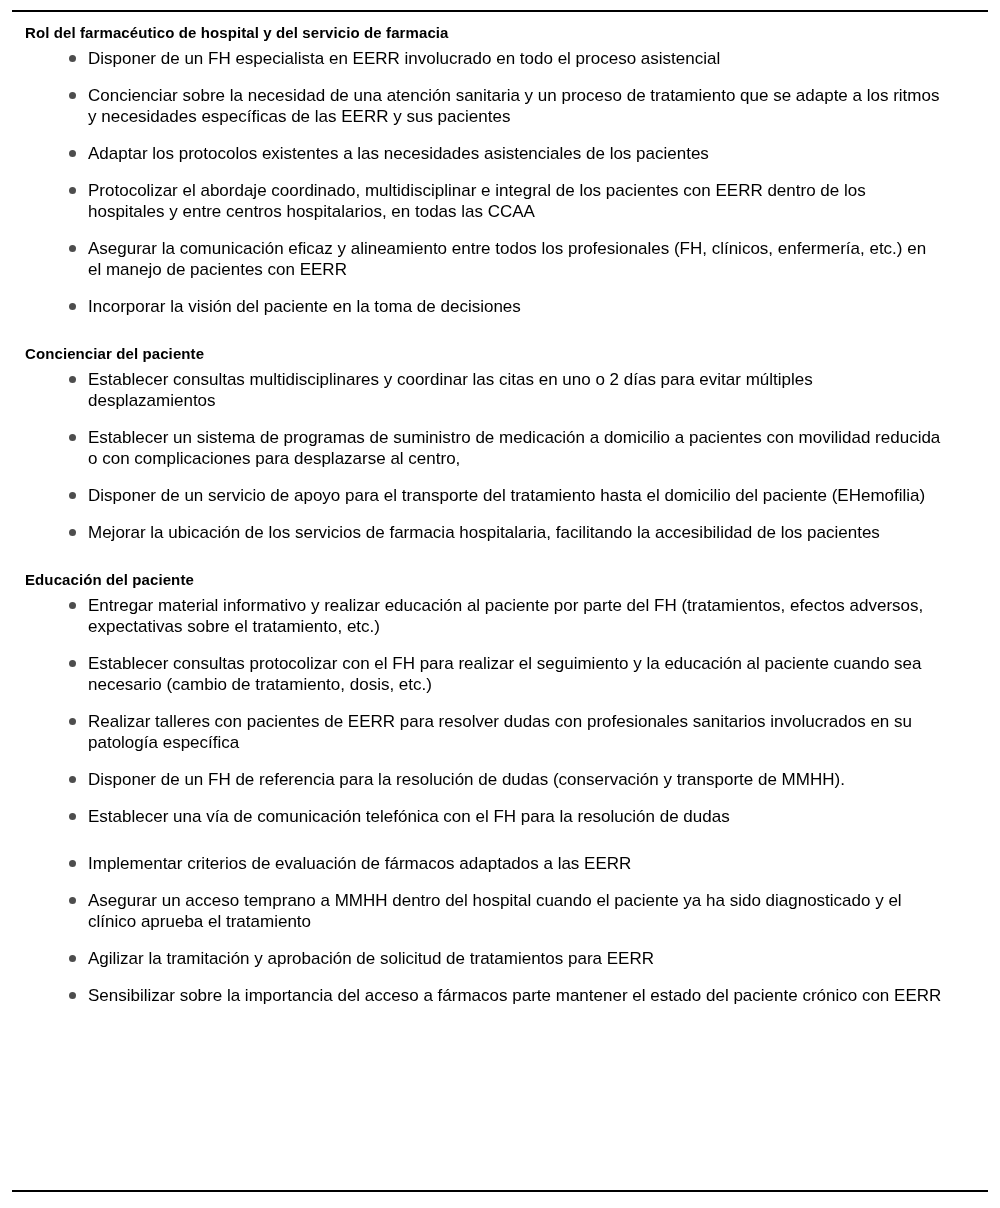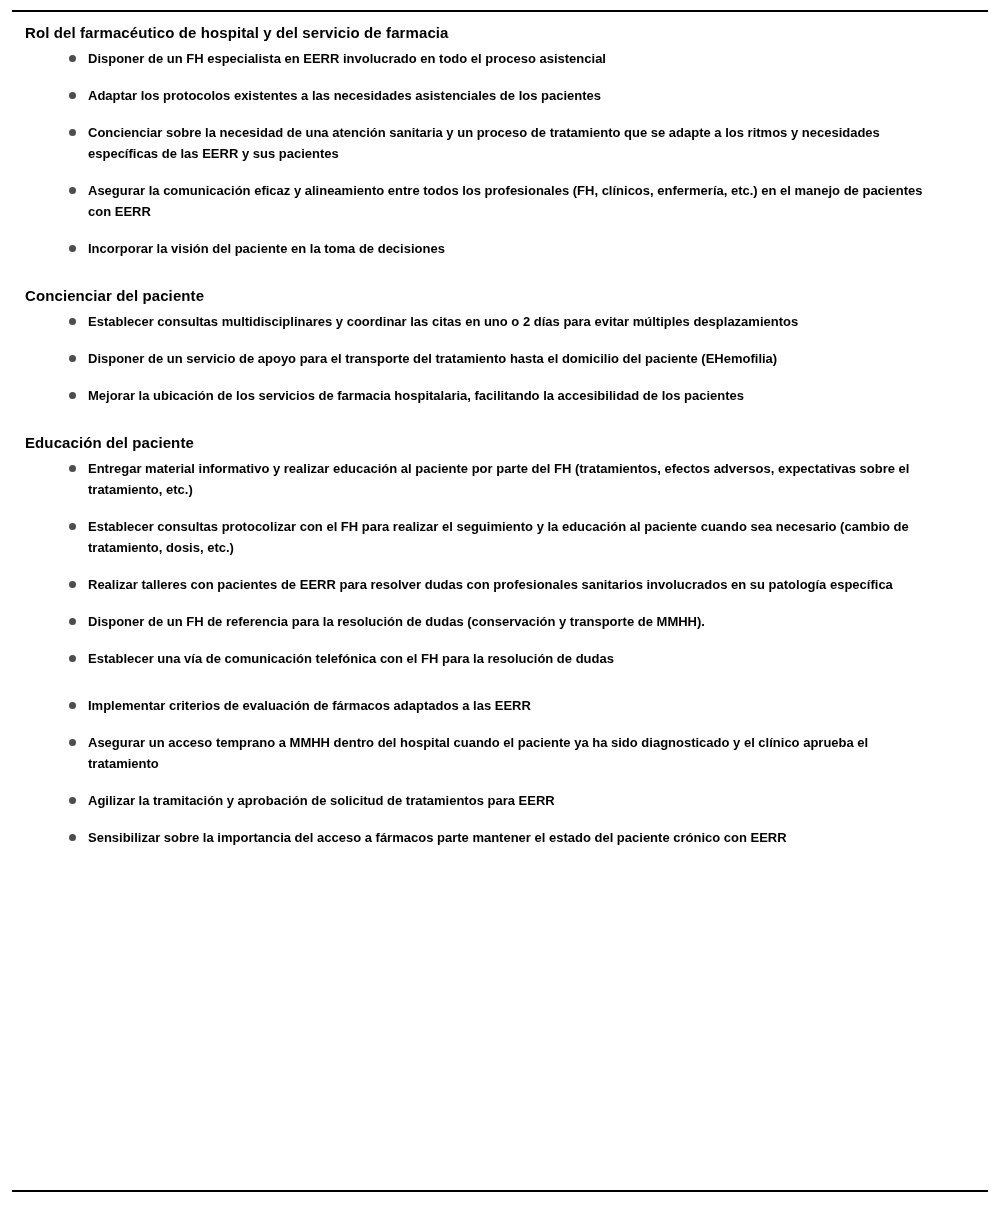--- a/index.html
+++ b/index.html
@@ -43,28 +43,27 @@
     margin: 0 0 5px 13px;
     letter-spacing: 0.1px;
   }
   .bullet-list {
     list-style: none;
     margin: 0;
     padding: 0;
   }
   .bullet-item {
     position: relative;
-    font-size: 13px;
+    font-size: 17px;
     line-height: 21px;
     margin: 0 0 16px 0;
     padding-left: 76px;
     padding-right: 28px;
     max-width: 958px;
     box-sizing: border-box;
-    font-weight: bold;
   }
   .bullet-item::before {
     content: "";
     position: absolute;
     left: 57px;
     top: 7px;
     width: 7px;
     height: 7px;
     border-radius: 50%;
     background: #4d4d4d;
@@ -73,30 +72,32 @@
 </head>
 <body>
 
 <div class="page">
   <hr class="rule">
   <div id="sections">
       <section class="doc-section">
         <h2 class="section-title">Rol del farmacéutico de hospital y del servicio de farmacia</h2>
         <ul class="bullet-list">
           <li class="bullet-item">Disponer de un FH especialista en EERR involucrado en todo el proceso asistencial</li>
+          <li class="bullet-item">Concienciar sobre la necesidad de una atención sanitaria y un proceso de tratamiento que se adapte a los ritmos y necesidades específicas de las EERR y sus pacientes</li>
           <li class="bullet-item">Adaptar los protocolos existentes a las necesidades asistenciales de los pacientes</li>
-          <li class="bullet-item">Concienciar sobre la necesidad de una atención sanitaria y un proceso de tratamiento que se adapte a los ritmos y necesidades específicas de las EERR y sus pacientes</li>
+          <li class="bullet-item">Protocolizar el abordaje coordinado, multidisciplinar e integral de los pacientes con EERR dentro de los hospitales y entre centros hospitalarios, en todas las CCAA</li>
           <li class="bullet-item">Asegurar la comunicación eficaz y alineamiento entre todos los profesionales (FH, clínicos, enfermería, etc.) en el manejo de pacientes con EERR</li>
           <li class="bullet-item">Incorporar la visión del paciente en la toma de decisiones</li>
         </ul>
       </section>
       <section class="doc-section">
         <h2 class="section-title">Concienciar del paciente</h2>
         <ul class="bullet-list">
           <li class="bullet-item">Establecer consultas multidisciplinares y coordinar las citas en uno o 2 días para evitar múltiples desplazamientos</li>
+          <li class="bullet-item">Establecer un sistema de programas de suministro de medicación a domicilio a pacientes con movilidad reducida o con complicaciones para desplazarse al centro,</li>
           <li class="bullet-item">Disponer de un servicio de apoyo para el transporte del tratamiento hasta el domicilio del paciente (EHemofilia)</li>
           <li class="bullet-item">Mejorar la ubicación de los servicios de farmacia hospitalaria, facilitando la accesibilidad de los pacientes</li>
         </ul>
       </section>
       <section class="doc-section">
         <h2 class="section-title">Educación del paciente</h2>
         <ul class="bullet-list">
           <li class="bullet-item">Entregar material informativo y realizar educación al paciente por parte del FH (tratamientos, efectos adversos, expectativas sobre el tratamiento, etc.)</li>
           <li class="bullet-item">Establecer consultas protocolizar con el FH para realizar el seguimiento y la educación al paciente cuando sea necesario (cambio de tratamiento, dosis, etc.)</li>
           <li class="bullet-item">Realizar talleres con pacientes de EERR para resolver dudas con profesionales sanitarios involucrados en su patología específica</li>

